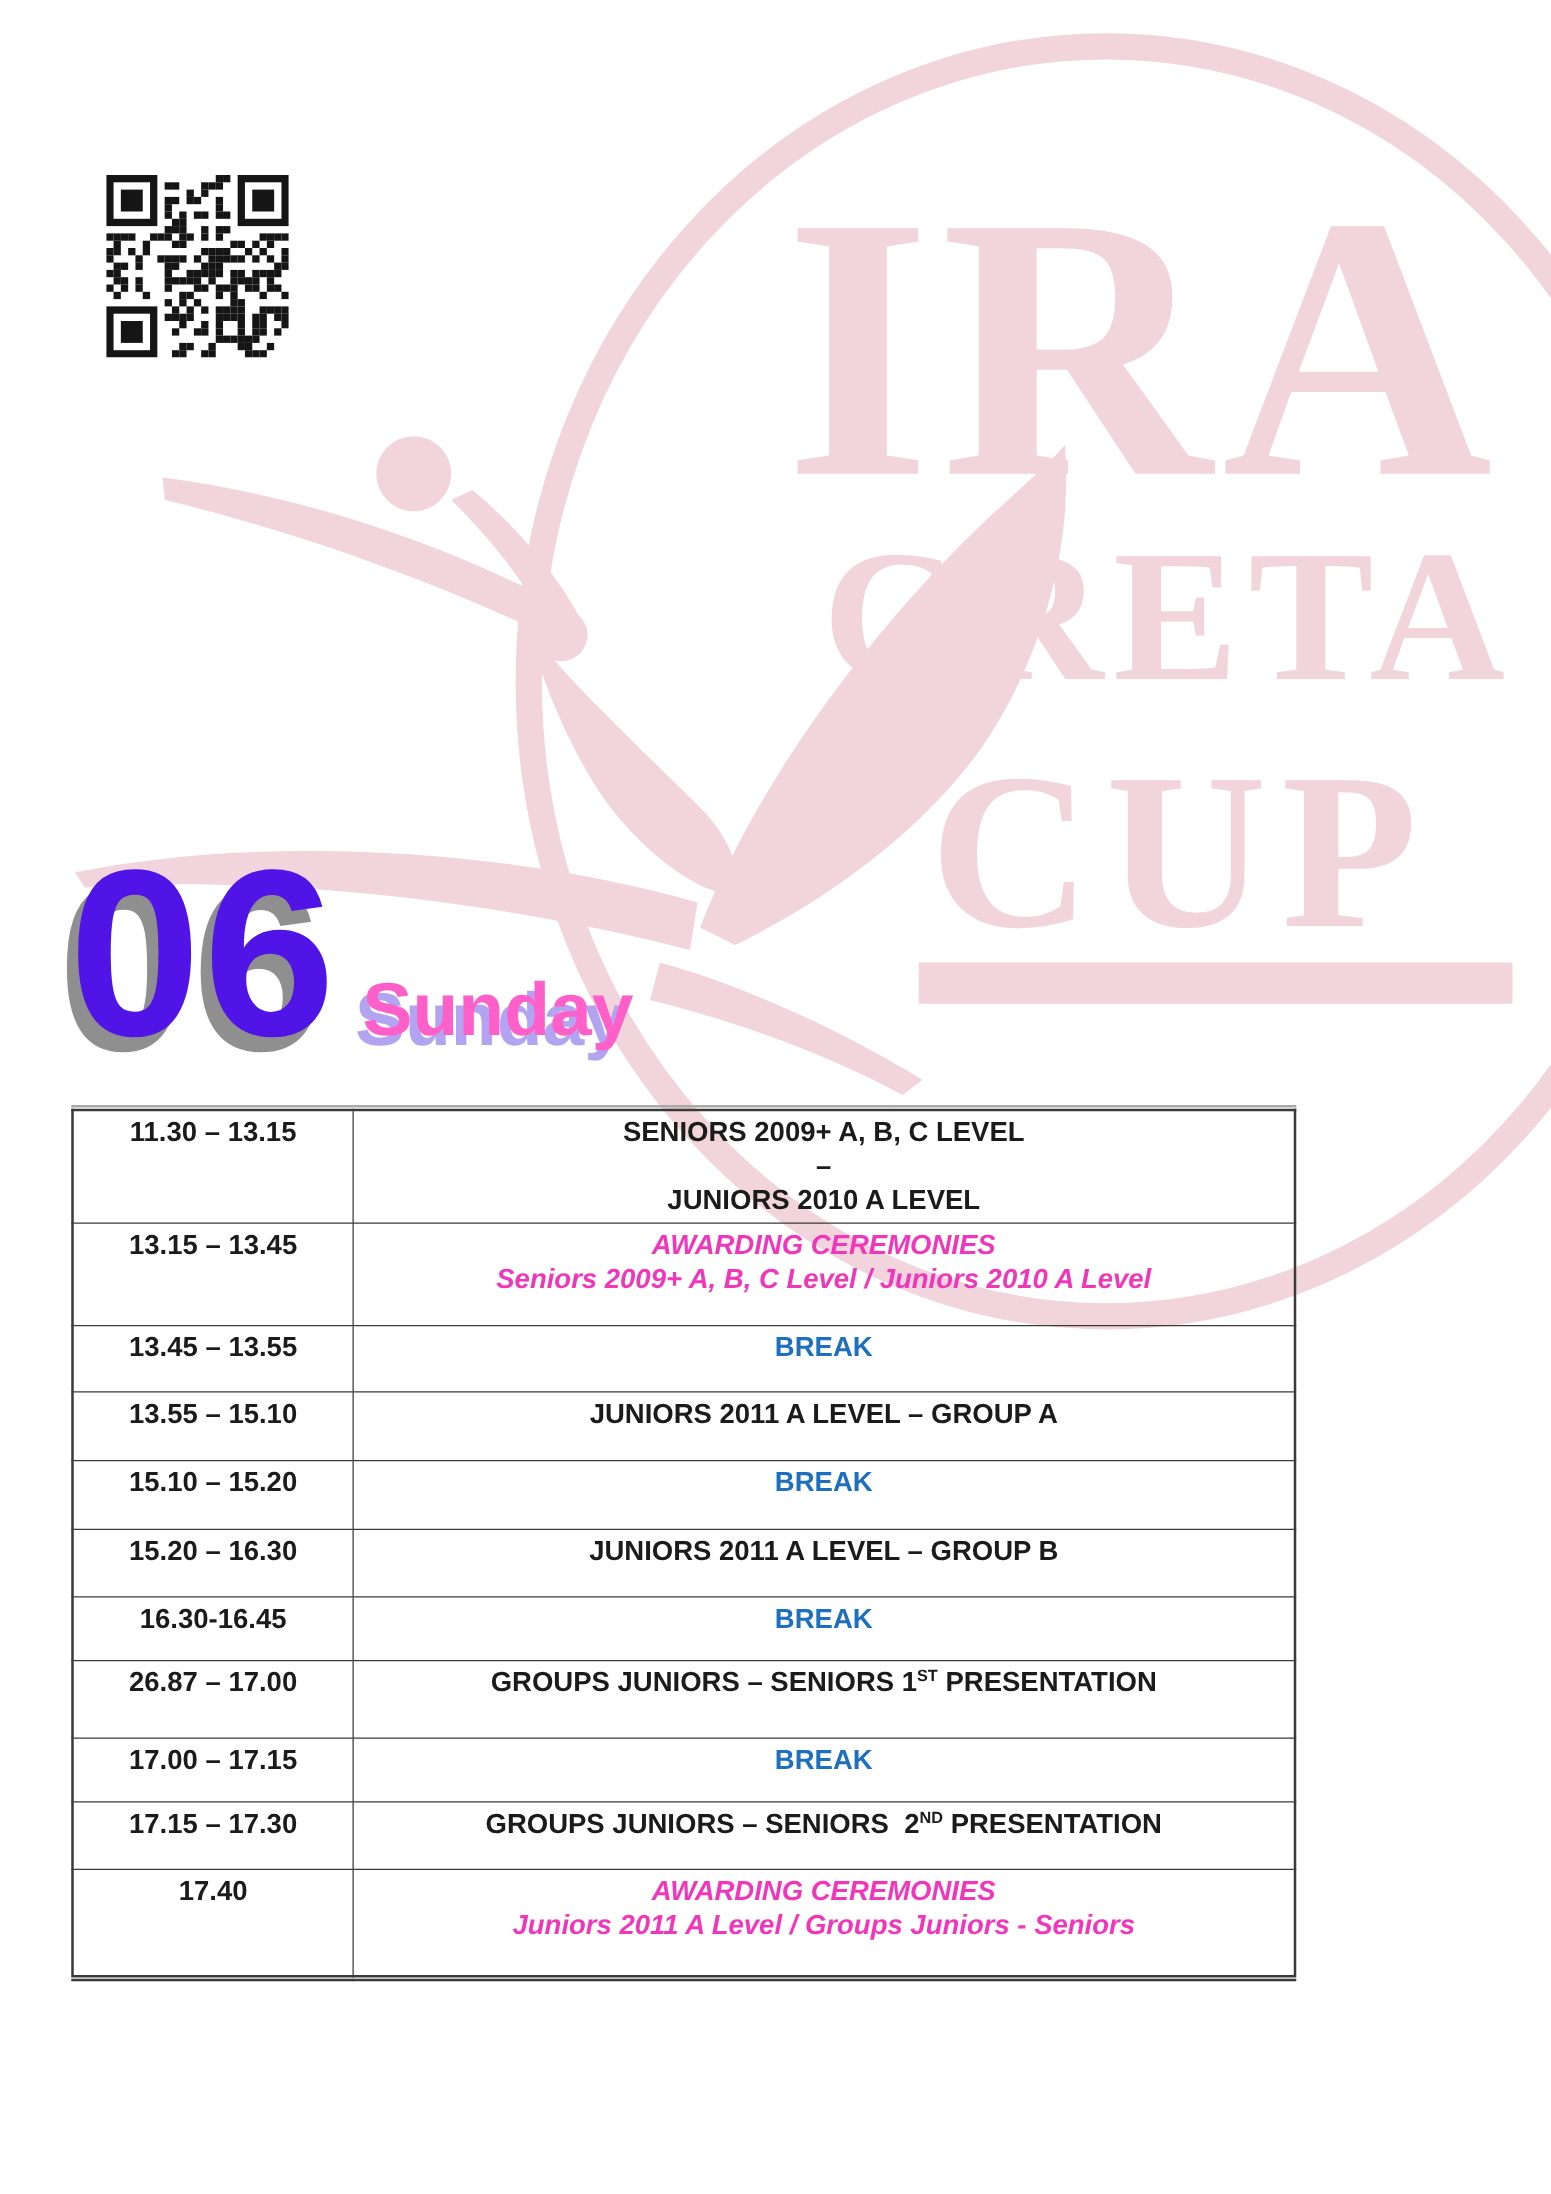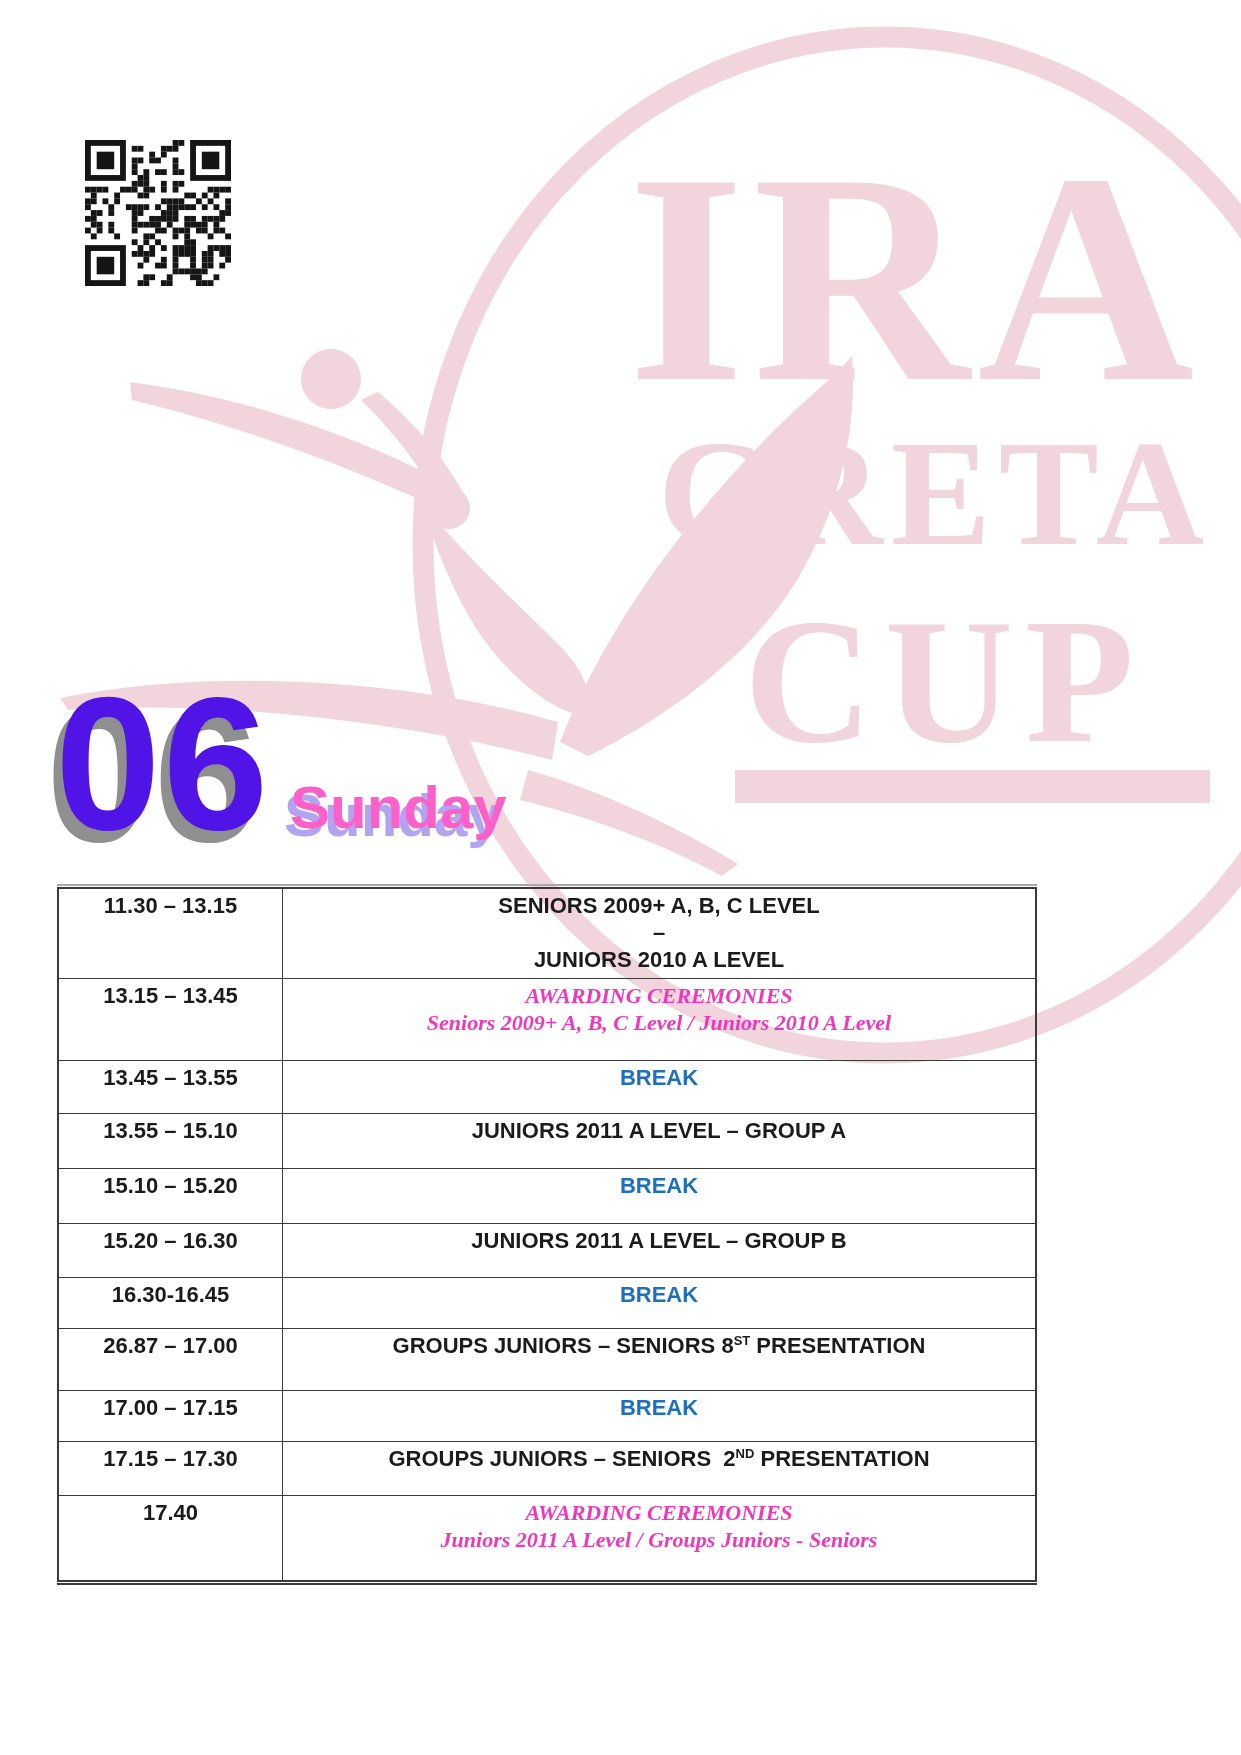--- a/index.html
+++ b/index.html
@@ -62,21 +62,21 @@
     text-align:center;
     padding:3px 4px 0 4px;
     font-weight:bold;
     font-size:22px;
     line-height:27px;
     color:var(--ink);
     background:transparent;
   }
   td.time{width:215px;}
   .event .line{white-space:pre-wrap;}
-  tr.magenta .event .line{color:var(--magenta);font-style:italic;font-family:Liberation Serif, serif;}
+  tr.magenta .event .line{color:var(--magenta);font-style:italic;}
   tr.blue    .event .line{color:var(--blue);}
   .sup{font-size:13px;position:relative;top:-8px;}
 </style>
 </head>
 <body>
 
 <div class="page" style="--wm: #f1d4dc; --purple: #5014e6; --purple-shadow: #8f8f8f; --pink: #ff5fc8; --pink-shadow: #b3a4f2; --ink: #1b1b1b; --magenta: #f037bc; --blue: #1e6fbe; --border: #3a3a3a;">
 
   <svg class="wm-svg" viewBox="0 0 1241 1755" xmlns="http://www.w3.org/2000/svg">
     <ellipse cx="885" cy="545" rx="462" ry="508" fill="none" stroke="var(--wm)" stroke-width="21"></ellipse>
@@ -366,21 +366,21 @@
           </tr>
           <tr class="blue" style="height: 51px;">
             <td class="time">16.30-16.45</td>
             <td class="event">
               <div class="line">BREAK</div>
             </td>
           </tr>
           <tr class="black" style="height: 62px;">
             <td class="time">26.87 – 17.00</td>
             <td class="event">
-              <div class="line"><span>GROUPS JUNIORS – SENIORS 8</span><span class="sup">ST</span><span> PRESENTATION</span></div>
+              <div class="line"><span>GROUPS JUNIORS – SENIORS 1</span><span class="sup">ST</span><span> PRESENTATION</span></div>
             </td>
           </tr>
           <tr class="blue" style="height: 51px;">
             <td class="time">17.00 – 17.15</td>
             <td class="event">
               <div class="line">BREAK</div>
             </td>
           </tr>
           <tr class="black" style="height: 54px;">
             <td class="time">17.15 – 17.30</td>

